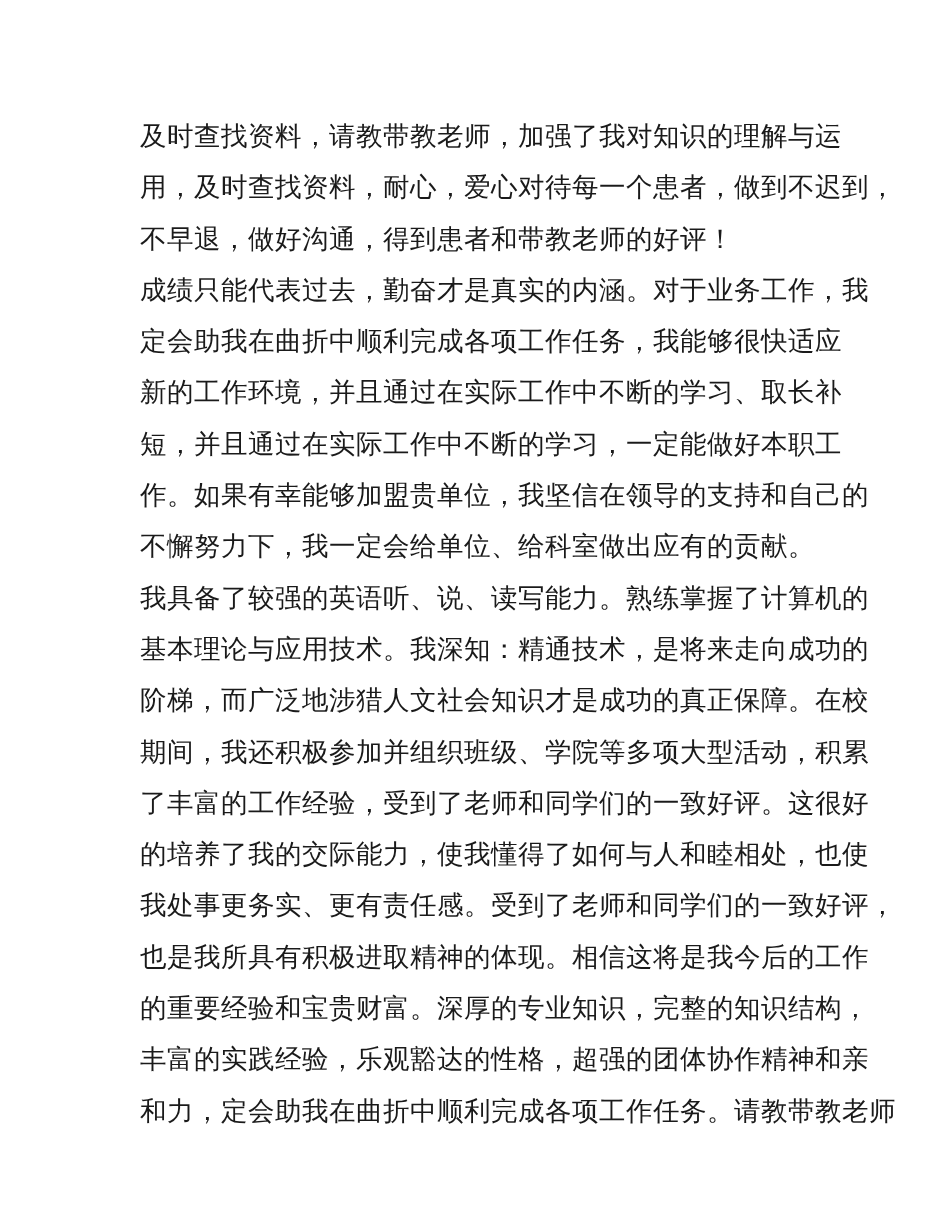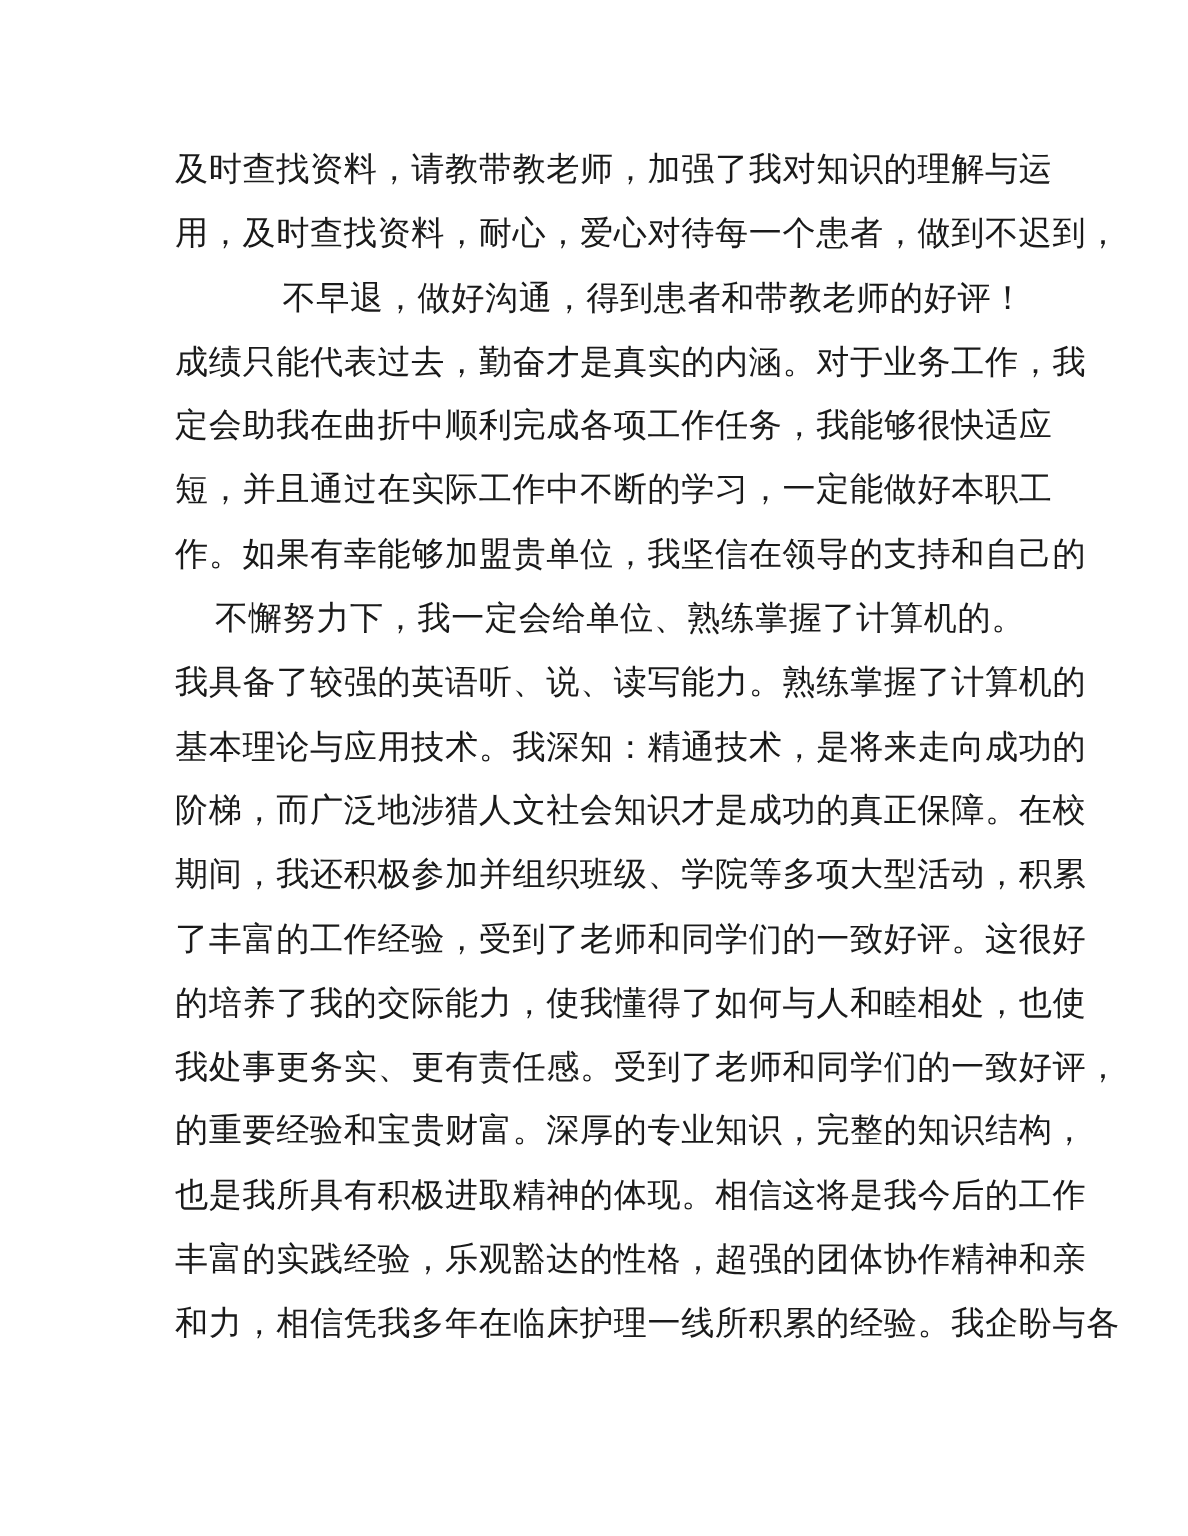--- a/index.html
+++ b/index.html
@@ -13,21 +13,20 @@
     position: relative;
     overflow: hidden;
   }
   .page {
     position: absolute;
     left: 0;
     top: 0;
     width: 950px;
     height: 1229px;
     background: #ffffff;
-    text-align: right;
   }
   .content {
     position: absolute;
     left: 140px;
     top: 110px;
     width: 680px;
   }
   .line {
     display: block;
     height: 51.3px;
@@ -42,28 +41,29 @@
 </head>
 <body>
 
 <div class="page">
   <div class="content">
     <span class="line">及时查找资料，请教带教老师，加强了我对知识的理解与运</span>
     <span class="line">用，及时查找资料，耐心，爱心对待每一个患者，做到不迟到，</span>
     <span class="line">不早退，做好沟通，得到患者和带教老师的好评！</span>
     <span class="line">成绩只能代表过去，勤奋才是真实的内涵。对于业务工作，我</span>
     <span class="line">定会助我在曲折中顺利完成各项工作任务，我能够很快适应</span>
+    <span class="line">新的工作环境，并且通过在实际工作中不断的学习、取长补</span>
     <span class="line">短，并且通过在实际工作中不断的学习，一定能做好本职工</span>
     <span class="line">作。如果有幸能够加盟贵单位，我坚信在领导的支持和自己的</span>
-    <span class="line">不懈努力下，我一定会给单位、熟练掌握了计算机的。</span>
+    <span class="line">不懈努力下，我一定会给单位、给科室做出应有的贡献。</span>
     <span class="line">我具备了较强的英语听、说、读写能力。熟练掌握了计算机的</span>
     <span class="line">基本理论与应用技术。我深知：精通技术，是将来走向成功的</span>
     <span class="line">阶梯，而广泛地涉猎人文社会知识才是成功的真正保障。在校</span>
     <span class="line">期间，我还积极参加并组织班级、学院等多项大型活动，积累</span>
     <span class="line">了丰富的工作经验，受到了老师和同学们的一致好评。这很好</span>
     <span class="line">的培养了我的交际能力，使我懂得了如何与人和睦相处，也使</span>
     <span class="line">我处事更务实、更有责任感。受到了老师和同学们的一致好评，</span>
+    <span class="line">也是我所具有积极进取精神的体现。相信这将是我今后的工作</span>
     <span class="line">的重要经验和宝贵财富。深厚的专业知识，完整的知识结构，</span>
-    <span class="line">也是我所具有积极进取精神的体现。相信这将是我今后的工作</span>
     <span class="line">丰富的实践经验，乐观豁达的性格，超强的团体协作精神和亲</span>
-    <span class="line">和力，相信凭我多年在临床护理一线所积累的经验。我企盼与各</span>
+    <span class="line">和力，定会助我在曲折中顺利完成各项工作任务。请教带教老师</span>
   </div>
 </div>
 
 </body></html>

